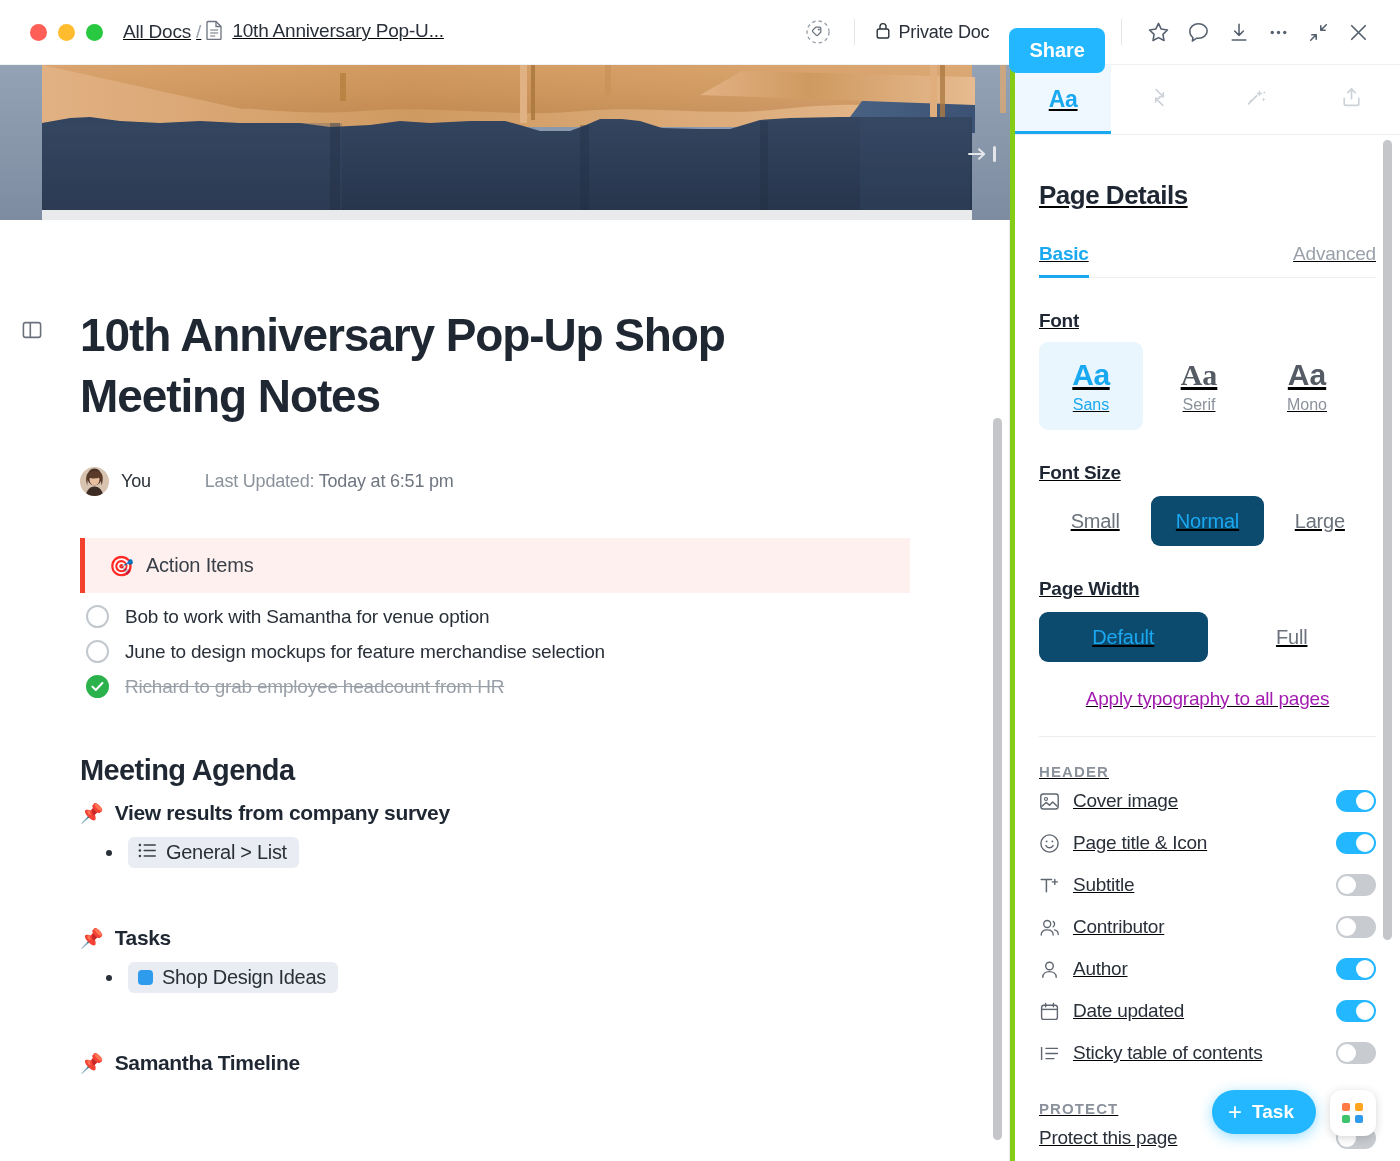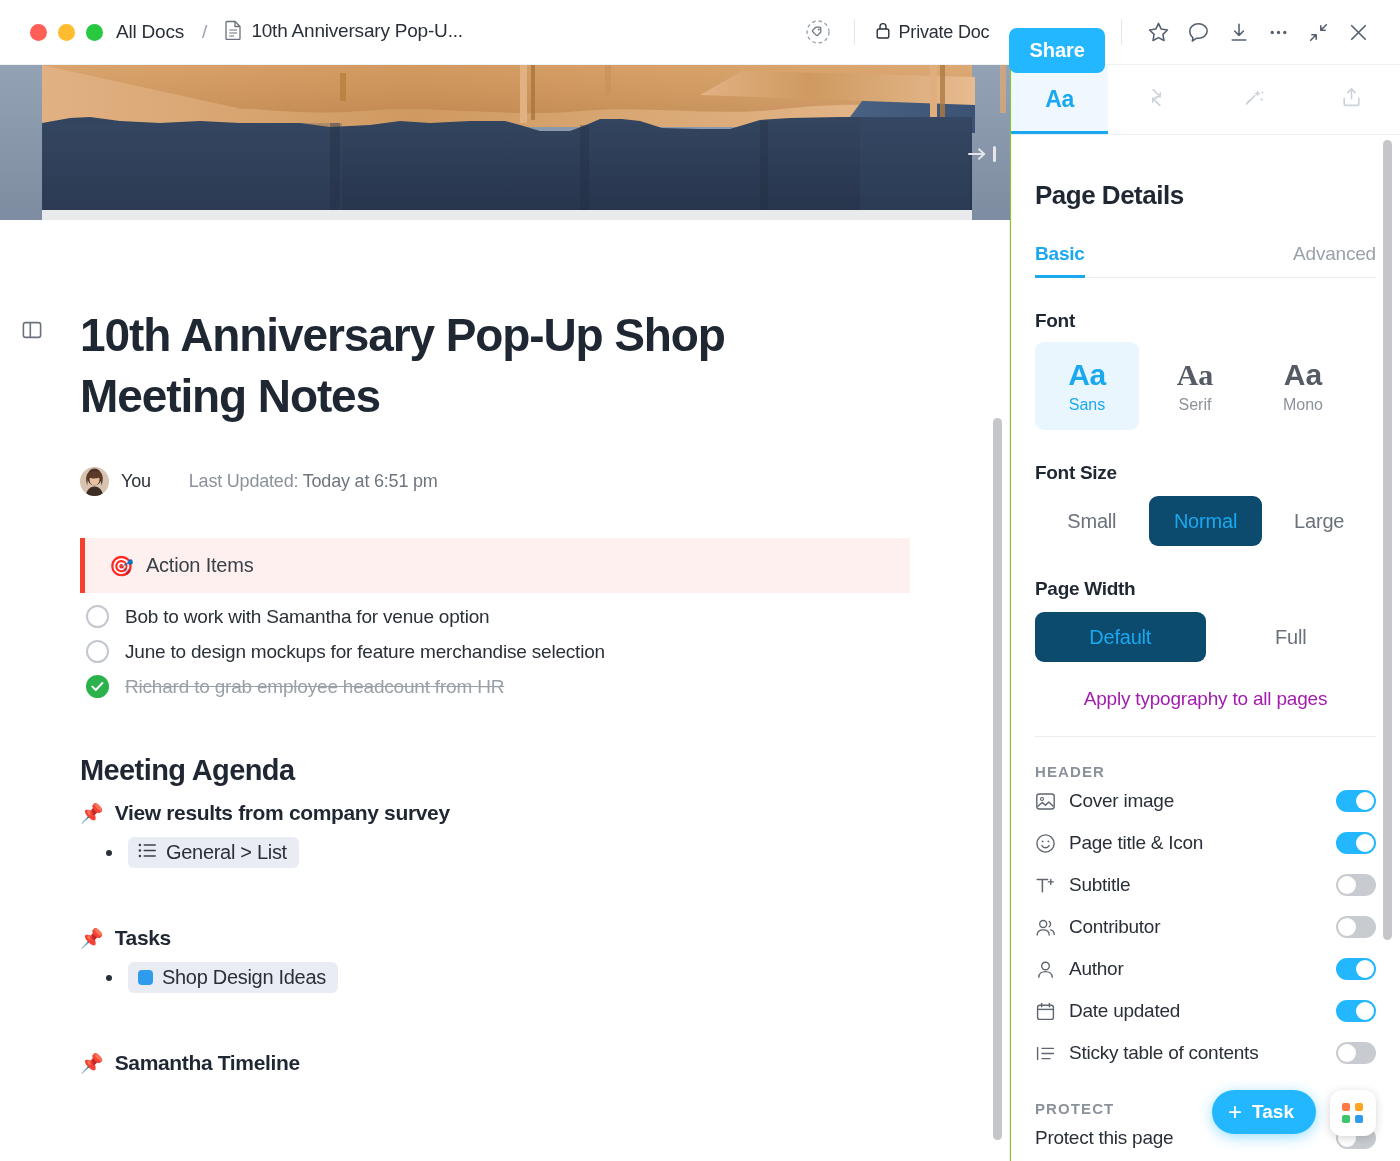--- a/index.html
+++ b/index.html
@@ -25,21 +25,21 @@
     display: flex; align-items: center;
     border-bottom: 1px solid #f0f1f3;
     z-index: 30;
   }
   .traffic { display: flex; align-items: center; gap: 11px; padding-left: 30px; }
   .tl { width: 17px; height: 17px; border-radius: 50%; }
   .tl.red { background: #ff5f57; }
   .tl.yellow { background: #febc2e; }
   .tl.green { background: #28c840; }
 
-  .breadcrumb { display: flex; align-items: center; gap: 18px; margin-left: 13px; }
+  .breadcrumb { display: flex; align-items: center; gap: 5px; margin-left: 20px; text-decoration: underline; }
   .bc-link { font-size: 19px; color: #2a3039; letter-spacing: -0.2px; }
   .bc-sep { font-size: 19px; color: #9aa2ad; }
   .bc-doc { display: flex; align-items: flex-start; gap: 9px; }
   .bc-title { font-size: 19px; color: #2a3039; letter-spacing: -0.2px; }
 
   .tb-right {
     margin-left: auto; display: flex; align-items: center;
     gap: 0; padding-right: 22px;
   }
   .tb-divider { width: 1px; height: 26px; background: #e3e6ea; margin: 0 16px; }
@@ -88,21 +88,21 @@
     font-size: 46px; font-weight: 700; color: #1f2733;
     line-height: 1.33; letter-spacing: -1.1px;
     max-width: 800px;
   }
   .meta-row { display: flex; align-items: center; gap: 12px; margin-top: 40px; }
   .avatar {
     width: 29px; height: 29px; border-radius: 50%;
     overflow: hidden; flex: 0 0 auto;
   }
   .meta-you { font-size: 18px; color: #2a3039; letter-spacing: -0.2px; }
-  .meta-updated { font-size: 18px; color: #8b929c; letter-spacing: -0.2px; margin-left: 26px; }
+  .meta-updated { font-size: 18px; color: #8b929c; letter-spacing: -0.2px; margin-left: 42px; }
   .meta-updated b { color: #6f7680; font-weight: 400; }
 
   
   .callout {
     margin-top: 42px; width: 830px; height: 55px;
     background: #fdf0ee; border-left: 5px solid #f4412e;
     display: flex; align-items: center; gap: 12px;
     padding-left: 24px;
   }
   .callout-emoji { font-size: 20px; line-height: 1; }
@@ -152,21 +152,22 @@
   .doc-divider {
     position: absolute; top: 0; right: 0; width: 1px; height: 1161px;
     background: #ececed;
   }
 
   
   .panel {
     position: absolute; top: 65px; right: 0;
     width: 390px; height: 1096px;
     background: #ffffff;
-    border-left: 1px solid #84cc16;
+    border-left: 5px solid #84cc16;
+    text-decoration: underline;
   }
   .panel-tabs {
     display: flex; height: 70px; border-bottom: 1px solid #eceef0;
   }
   .ptab {
     flex: 1; display: flex; align-items: center; justify-content: center;
     cursor: pointer; position: relative;
   }
   .ptab.active { background: #eff8ff; }
   .ptab.active::after {

